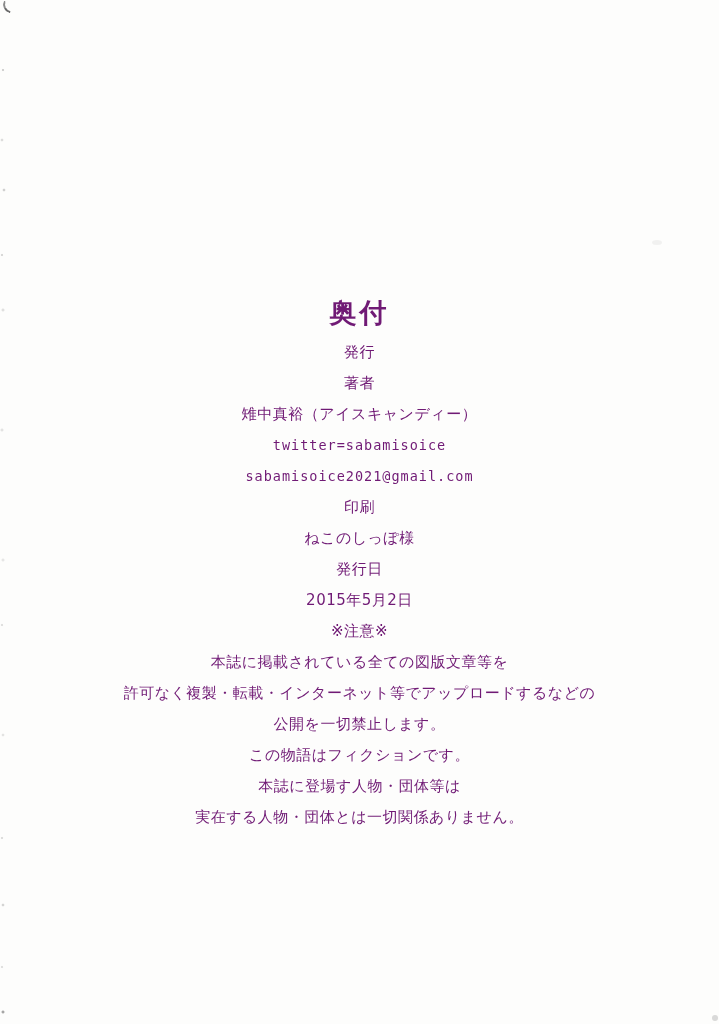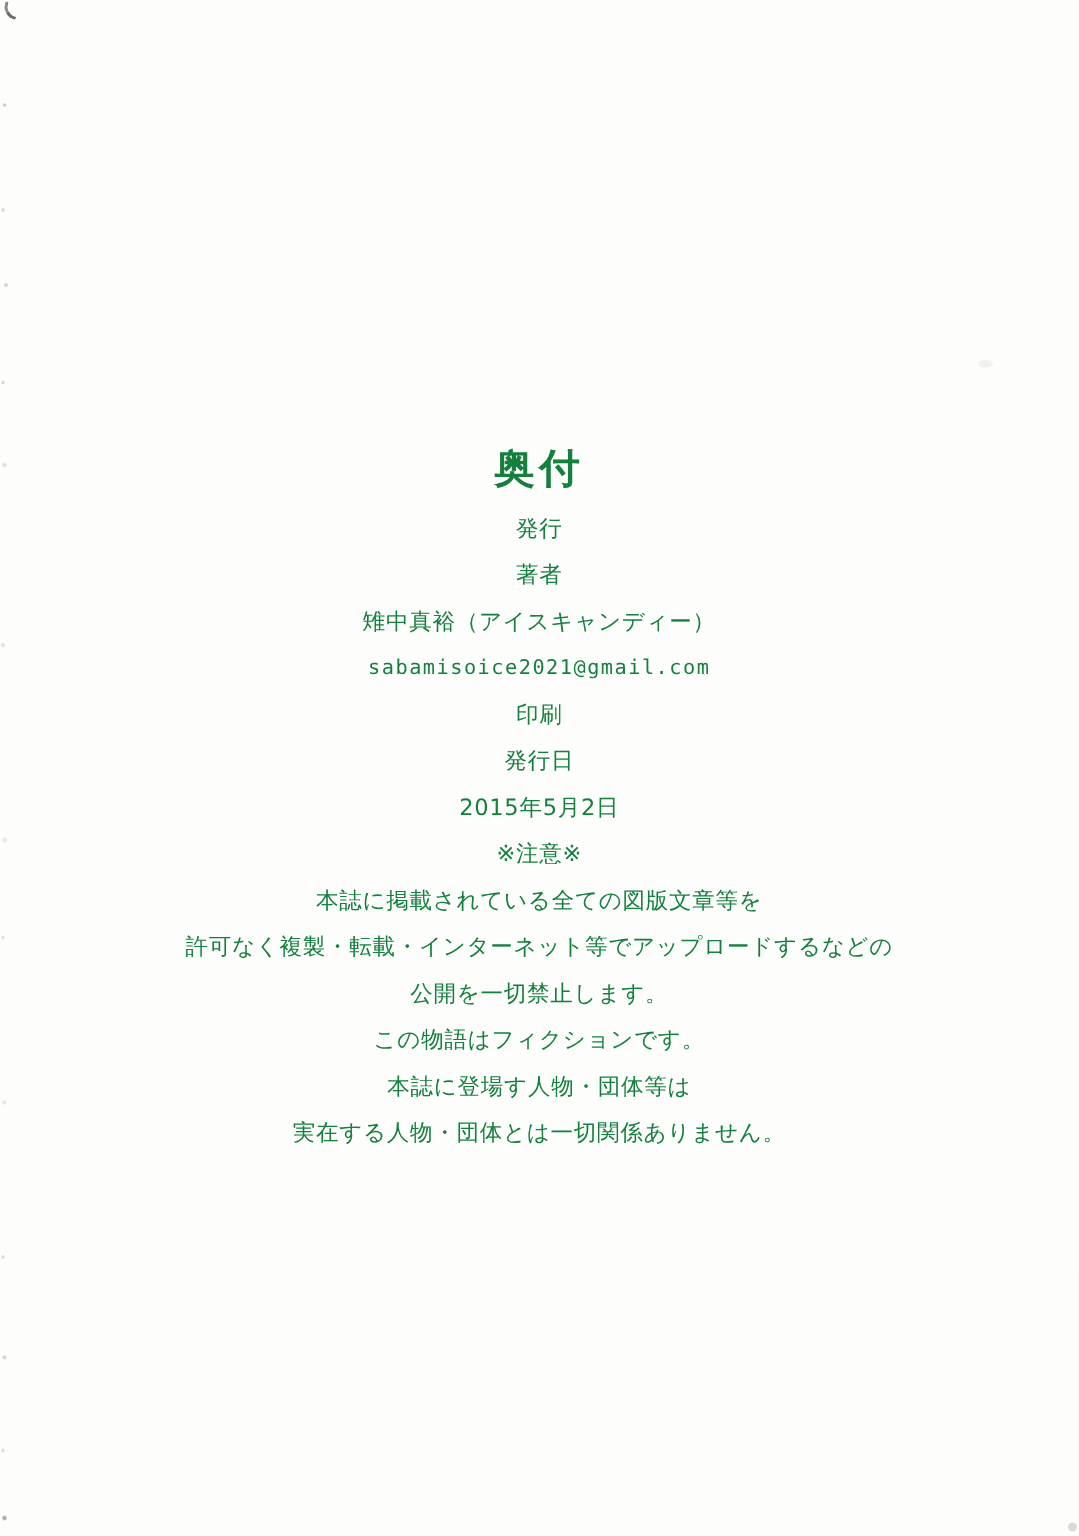--- a/index.html
+++ b/index.html
@@ -11,21 +11,21 @@
     height: 1024px;
     background: #e9e9e9;
     font-family: "DejaVu Sans", sans-serif;
   }
   .page {
     position: relative;
     width: 719px;
     height: 1024px;
     background: #fdfdfc;
     overflow: hidden;
-    color: #15803d;
+    color: #701a75;
   }
   .content {
     position: absolute;
     top: 296px;
     left: 0;
     width: 719px;
     text-align: center;
     letter-spacing: 0.5px;
   }
   .title {
@@ -116,25 +116,27 @@
 
     <h1 class="title">奥付</h1>
 
     <div class="section">
       <p>発行</p>
     </div>
 
     <div class="section">
       <p>著者</p>
       <p>雉中真裕（アイスキャンディー）</p>
+      <p class="mono">twitter=sabamisoice</p>
       <p class="mono">sabamisoice2021@gmail.com</p>
     </div>
 
     <div class="section">
       <p>印刷</p>
+      <p>ねこのしっぽ様</p>
     </div>
 
     <div class="section">
       <p>発行日</p>
       <p>2015年5月2日</p>
     </div>
 
     <div class="section">
       <p>※注意※</p>
       <p>本誌に掲載されている全ての図版文章等を</p>

